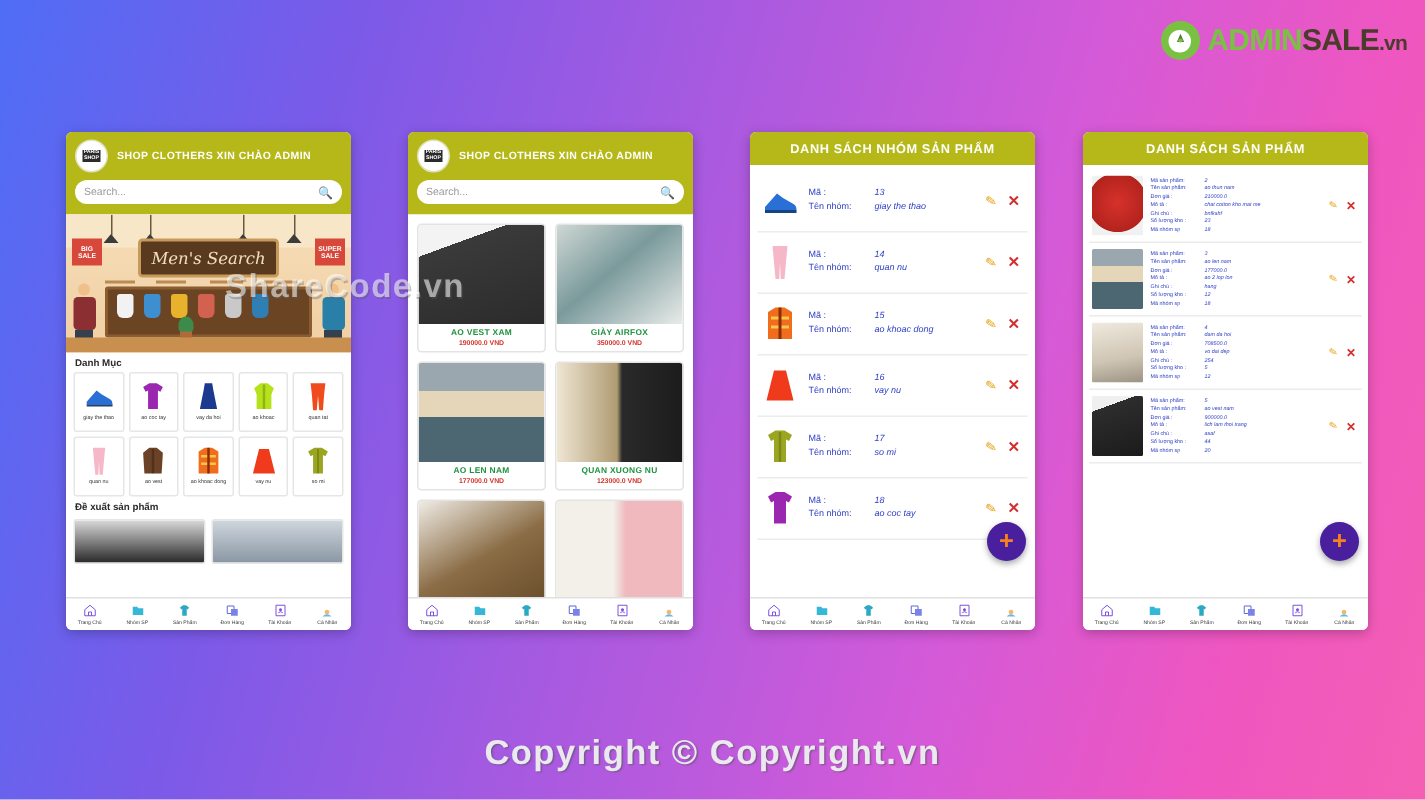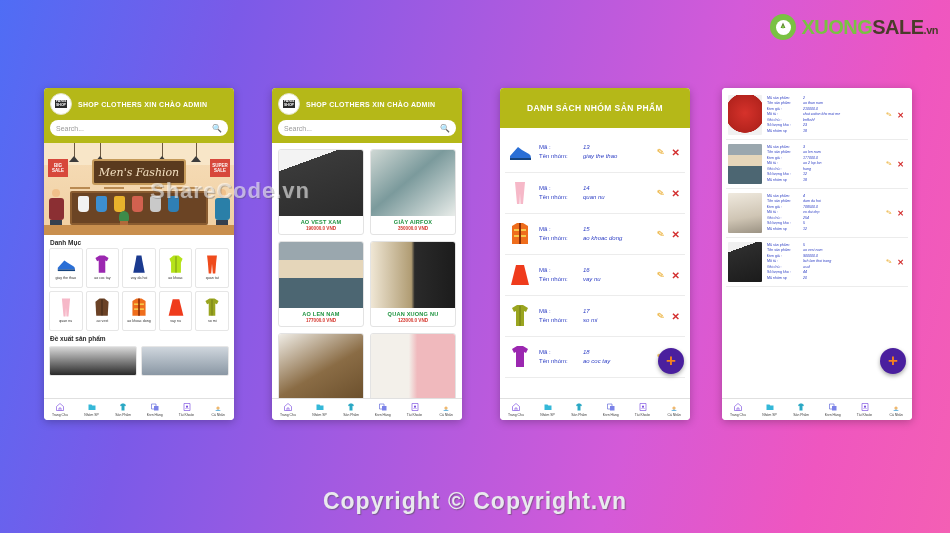--- a/index.html
+++ b/index.html
@@ -21,39 +21,39 @@
     display: flex; align-items: center; justify-content: center;
   }
   .brand-mark::before {
     content: ""; position: absolute; width: 15px; height: 15px;
     border-radius: 50%; background: #fff;
   }
   .brand-mark svg { position: relative; z-index: 2; }
   .brand-text { font-size: 20px; font-weight: bold; letter-spacing: -0.5px; line-height: 1; }
   .bt-share { color: #7ac143; }
   .bt-code { color: #4a3b2a; }
-  .bt-vn { color: #4a3b2a; font-size: 11px; }
+  .bt-vn { color: #4a3b2a; font-size: 14px; }
 
   
   .phones { position: absolute; top: 88px; left: 0; width: 950px; }
   .phone {
     position: absolute; width: 190px; height: 332px;
     background: #fff; border-radius: 4px; overflow: hidden;
     box-shadow: 0 2px 8px rgba(0,0,0,.25);
     display: flex; flex-direction: column;
   }
   #phone1 { left: 44px; }
   #phone2 { left: 272px; }
   #phone3 { left: 500px; }
   #phone4 { left: 722px; }
 
   .ph-head {
     background: #b5b818; flex: none; padding: 5px 6px 7px;
   }
-  .ph-head.plain { padding: 0; height: 40px; display: flex; align-items: center; justify-content: center; }
+  .ph-head.plain { padding: 0; height: 22px; display: flex; align-items: center; justify-content: center; }
   .ph-title-row { display: flex; align-items: center; gap: 6px; }
   .logo-badge {
     width: 22px; height: 22px; border-radius: 50%; background: #fff;
     border: 1px solid #e2e2c0; flex: none;
     display: flex; align-items: center; justify-content: center;
     font-size: 3.5px; color: #333; font-weight: bold; text-align: center; line-height: 1.1;
     overflow: hidden;
   }
   .logo-badge span { display: block; background: #2b2b2b; color: #fff; padding: 0 1px; }
   .ph-title { color: #fff; font-size: 7px; font-weight: bold; letter-spacing: .3px; }
@@ -177,21 +177,21 @@
 <body>
 
 <div class="brand">
   <div class="brand-mark">
     <svg width="12" height="12" viewBox="0 0 12 12">
         <path d="M6 1.5 L8.4 7 H3.6 Z" fill="#5b7a2e"></path>
         <circle cx="6" cy="6" r="1.4" fill="#7ac143"></circle>
       </svg>
   </div>
   <div class="brand-text">
-    <span class="bt-share">XUONG</span><span class="bt-code">SALE</span><span class="bt-vn">.vn</span>
+    <span class="bt-share">ADMIN</span><span class="bt-code">SALE</span><span class="bt-vn">.vn</span>
   </div>
 </div>
 
 <div class="phones">
 
   <div class="phone" id="phone1">
     <div class="ph-head">
       <div class="ph-title-row">
         <div class="logo-badge">
             <span>PARIS<br>SHOP</span>
@@ -205,21 +205,21 @@
     </div>
     <div class="ph-body">
       <div class="banner">
         <div class="ceiling"></div>
         <div class="lamp" style="left:30px"></div>
         <div class="lamp" style="left:56px"></div>
         <div class="lamp" style="left:118px"></div>
         <div class="lamp" style="left:152px"></div>
         <div class="sale-tag l">BIG<br>SALE</div>
         <div class="sale-tag r">SUPER<br>SALE</div>
-        <div class="signboard">Men's Fashion</div>
+        <div class="signboard">Men's Search</div>
         <div class="shelf" style="left:26px;top:44px;width:20px"></div>
         <div class="shelf" style="left:60px;top:44px;width:20px"></div>
         <div class="shelf" style="left:96px;top:44px;width:22px"></div>
         <div class="shelf" style="left:132px;top:44px;width:22px"></div>
         <div class="rackbar">
           <div class="hang" style="left:6px;background:#f2f2f2"></div>
           <div class="hang" style="left:24px;background:#3d8fd0"></div>
           <div class="hang" style="left:42px;background:#e8b22c"></div>
           <div class="hang" style="left:60px;background:#d2614f"></div>
           <div class="hang" style="left:78px;background:#c9c9c9"></div>
@@ -699,20 +699,23 @@
               <path d="M10 9 a3.2 3.2 0 1 0 0.01 0" fill="#f0b86e"></path>
               <path d="M4 18 q6 -6 12 0 z" fill="#6cb7e0"></path>
             </svg>
           </div>
           <div class="bnav-lb">Cá Nhân</div>
         </div>
       </div>
   </div>
 
   <div class="phone" id="phone4">
+    <div class="ph-head plain">
+      <div class="ph-head-title">DANH SÁCH  SẢN PHẨM</div>
+    </div>
     <div class="ph-body">
       <div class="dlist" id="dlist">
           <div class="drow">
             <div class="dthumb">
               <div style="width: 100%; height: 100%; background: radial-gradient(circle at 50% 45%, rgb(214, 50, 43) 0%, rgb(179, 35, 29) 70%, rgb(241, 241, 241) 72%) 0% 0% / cover;"></div>
             </div>
             <div class="dinfo">
               <div class="dline">
                 <span class="dkey">Mã sản phẩm:</span>
                 <span class="dval">2</span>

